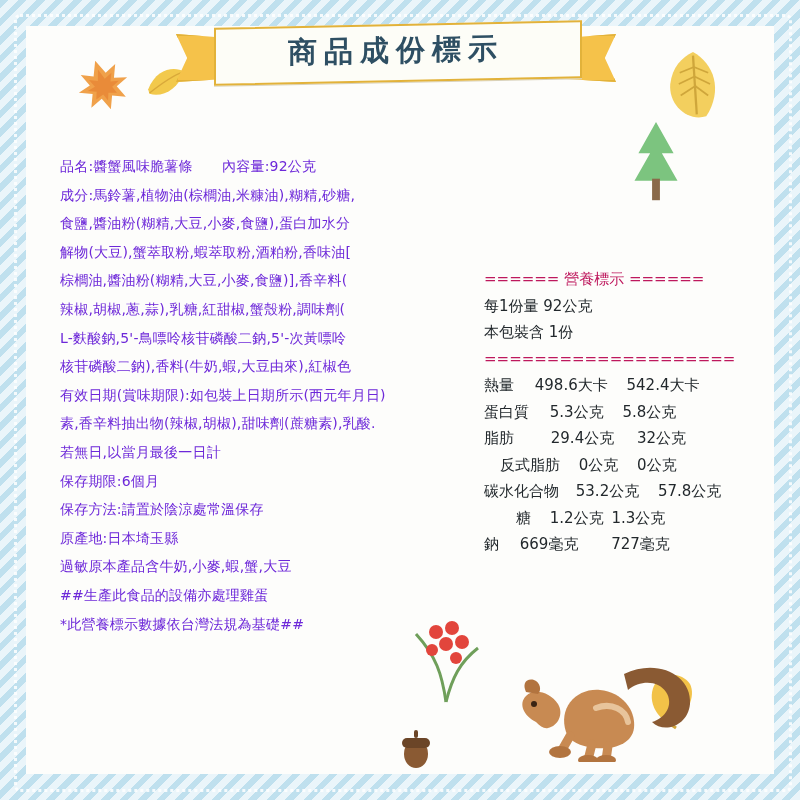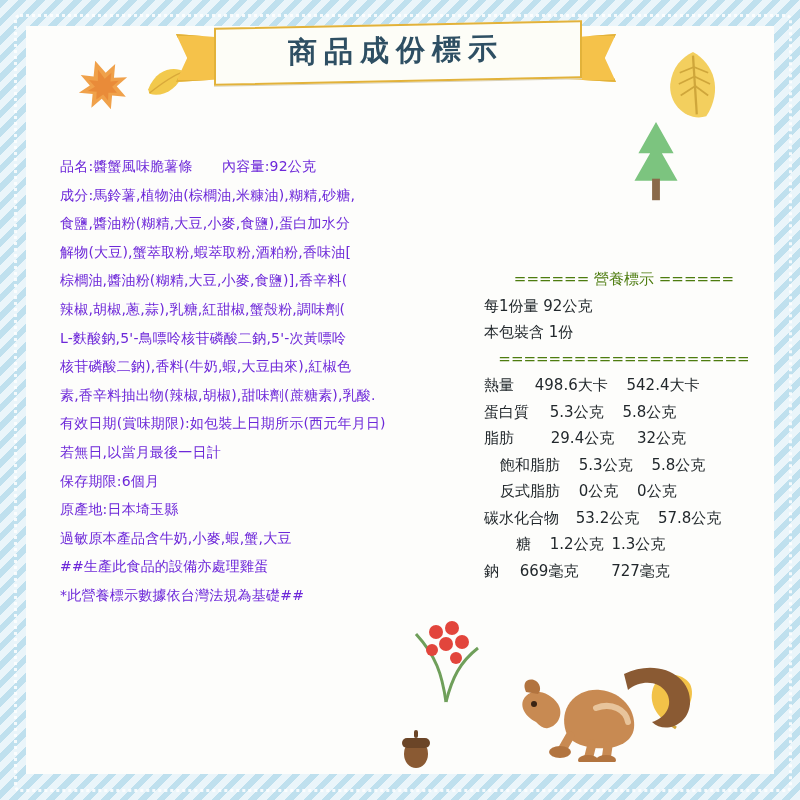--- a/index.html
+++ b/index.html
@@ -157,23 +157,22 @@
     left: 484px;
     top: 266px;
     width: 280px;
     font-family: "DejaVu Sans", "Liberation Sans", sans-serif;
     font-size: 15px;
     line-height: 26.5px;
     color: #22282c;
   }
   .right-col .rule {
     letter-spacing: 0px;
-    color: #4d7c0f;
+    color: #be185d;
     white-space: nowrap;
-    text-align: center;
   }
   .nut-row { white-space: nowrap; }
   .nut-row .nm { display: inline-block; }
   .nut-row .v1 { display: inline-block; }
   .nut-row .v2 { display: inline-block; }
   .indent1 { padding-left: 16px; }
   .indent2 { padding-left: 32px; }
 </style>
 </head>
 <body>
@@ -281,24 +280,25 @@
       <span class="gap"></span>
       <span>內容量:92公克</span>
     </div>
     <div class="row">成分:馬鈴薯,植物油(棕櫚油,米糠油),糊精,砂糖,</div>
     <div class="row">食鹽,醬油粉(糊精,大豆,小麥,食鹽),蛋白加水分</div>
     <div class="row">解物(大豆),蟹萃取粉,蝦萃取粉,酒粕粉,香味油[</div>
     <div class="row">棕櫚油,醬油粉(糊精,大豆,小麥,食鹽)],香辛料(</div>
     <div class="row">辣椒,胡椒,蔥,蒜),乳糖,紅甜椒,蟹殼粉,調味劑(</div>
     <div class="row">L-麩酸鈉,5'-鳥嘌呤核苷磷酸二鈉,5'-次黃嘌呤</div>
     <div class="row">核苷磷酸二鈉),香料(牛奶,蝦,大豆由來),紅椒色</div>
+    <div class="row">有效日期(賞味期限):如包裝上日期所示(西元年月日)</div>
     <div class="row">素,香辛料抽出物(辣椒,胡椒),甜味劑(蔗糖素),乳酸.</div>
-    <div class="row">有效日期(賞味期限):如包裝上日期所示(西元年月日)</div>
     <div class="row">若無日,以當月最後一日計</div>
     <div class="row">保存期限:6個月</div>
+    <div class="row">保存方法:請置於陰涼處常溫保存</div>
     <div class="row">原產地:日本埼玉縣</div>
     <div class="row">過敏原本產品含牛奶,小麥,蝦,蟹,大豆</div>
     <div class="row">##生產此食品的設備亦處理雞蛋</div>
     <div class="row">*此營養標示數據依台灣法規為基礎##</div>
   </div>
 
   <div class="right-col">
     <div class="rule">====== 營養標示 ======</div>
     <div>每1份量 92公克</div>
     <div>本包裝含 1份</div>
@@ -313,25 +313,20 @@
       <span class="nm">蛋白質</span>
       <span class="v1" style="margin-left:16px">5.3公克</span>
       <span class="v2" style="margin-left:14px">5.8公克</span>
     </div>
     <div class="nut-row">
       <span class="nm">脂肪</span>
       <span class="v1" style="margin-left:32px">29.4公克</span>
       <span class="v2" style="margin-left:18px">32公克</span>
     </div>
     <div class="nut-row indent1">
-      <span class="nm">飽和脂肪</span>
-      <span class="v1" style="margin-left:14px">5.3公克</span>
-      <span class="v2" style="margin-left:14px">5.8公克</span>
-    </div>
-    <div class="nut-row indent1">
       <span class="nm">反式脂肪</span>
       <span class="v1" style="margin-left:14px">0公克</span>
       <span class="v2" style="margin-left:14px">0公克</span>
     </div>
     <div class="nut-row">
       <span class="nm">碳水化合物</span>
       <span class="v1" style="margin-left:12px">53.2公克</span>
       <span class="v2" style="margin-left:14px">57.8公克</span>
     </div>
     <div class="nut-row indent2">

